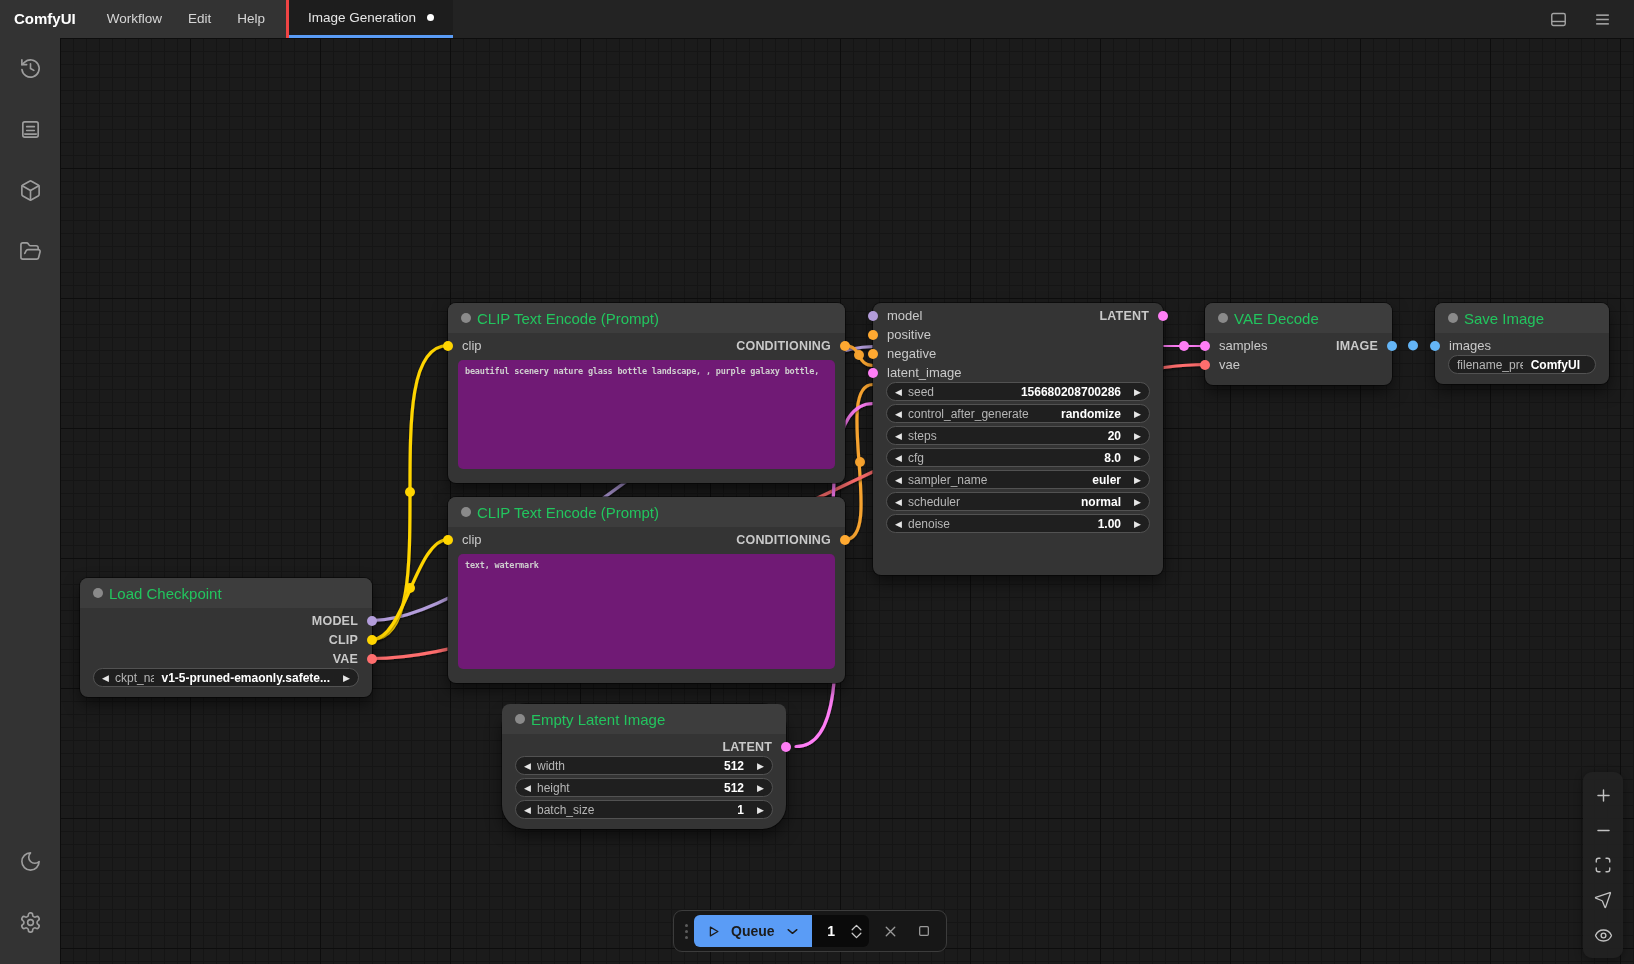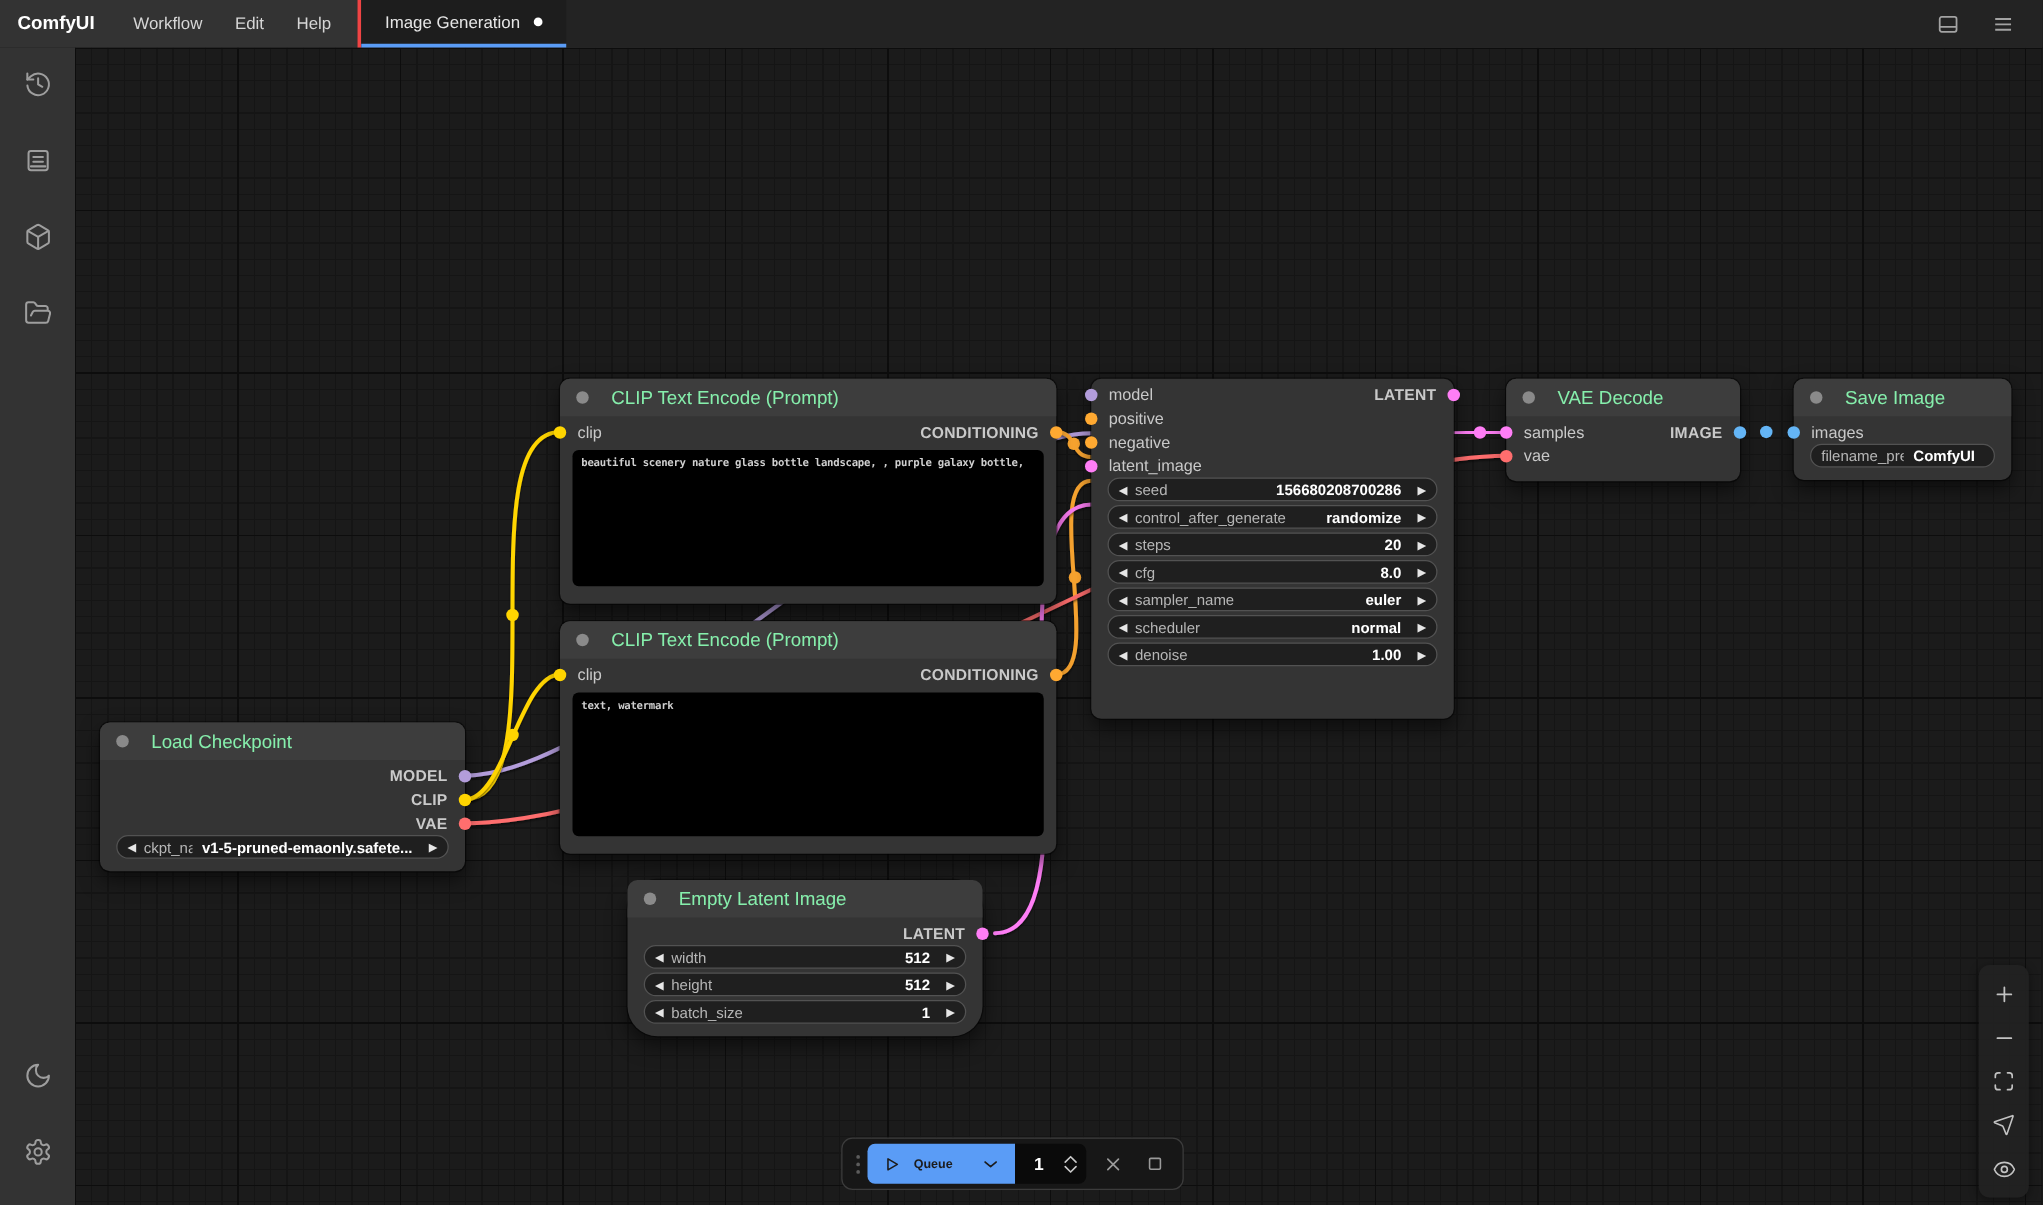--- a/index.html
+++ b/index.html
@@ -55,22 +55,22 @@
   #wire-svg { position:absolute; left:0; top:0; z-index:1; pointer-events:none; }
 
   
   .node {
     position:absolute; z-index:2; display:flex; flex-direction:column;
     background:#343434; border-radius:8px;
     box-shadow:0 7px 16px rgba(0,0,0,.55), 0 0 0 1px rgba(0,0,0,.45);
   }
   .node-title {
     height:30px; flex:0 0 30px; background:#3d3d3d; border-radius:8px 8px 0 0;
-    display:flex; align-items:center; gap:18px; padding:0 13px;
-    color:#86efac; font-size:15px; white-space:nowrap;
+    display:flex; align-items:center; gap:6px; padding:0 13px;
+    color:#22c55e; font-size:15px; white-space:nowrap;
   }
   .title-dot { width:10px; height:10px; border-radius:50%; background:#8a8a8a; flex:0 0 10px; }
   .node-body { flex:1; display:flex; flex-direction:column; padding:3px 0 6px; min-height:0; }
   .slot-row {
     height:19px; flex:0 0 19px; display:flex; align-items:center;
     padding:0 14px; position:relative; color:#c9c9c9;
   }
   .slot-in  { display:flex; align-items:center; font-size:13px; }
   .slot-out { margin-left:auto; display:flex; align-items:center; font-size:12.5px; font-weight:bold; letter-spacing:.2px; }
   .port { width:10px; height:10px; border-radius:50%; position:absolute; top:50%; }
@@ -81,38 +81,38 @@
     background:#1f1f1f; border:1px solid #525252; border-radius:10px;
     display:flex; align-items:center; font-size:12px; color:#b6b6b6; white-space:nowrap;
   }
   .widget:first-of-type { margin-top:4px; }
   .w-arrow { font-size:9px; color:#e6e6e6; width:13px; flex:0 0 13px; }
   .w-arrow.right { text-align:right; }
   .w-label { overflow:hidden; }
   .w-value { margin-left:auto; padding:0 7px 0 8px; color:#ffffff; font-weight:bold; }
   .textbox {
     flex:1; margin:5px 10px 8px; padding:5px 7px; min-height:0;
-    background:#000000; border-radius:5px;
+    background:#701a75; border-radius:5px;
     font-family:"DejaVu Sans Mono", monospace; font-size:8.5px; letter-spacing:-0.2px;
     font-weight:bold; color:#cfcfcf; white-space:pre; overflow:hidden; line-height:1.5;
   }
 
   
   #queuebar {
     position:absolute; left:673px; top:910px; width:274px; height:42px; z-index:6;
     background:rgba(24,24,24,.97); border:1px solid #3c3c3c; border-radius:9px;
     display:flex; align-items:center; padding:0 9px;
   }
   #drag-handle { display:flex; flex-direction:column; gap:3px; padding:0 6px 0 2px; }
   #drag-handle i { width:3px; height:3px; border-radius:50%; background:#5c5c5c; }
   #queue-button {
     height:32px; width:122px; background:#5a9cf6; border-radius:6px 0 0 6px;
     display:flex; align-items:center; padding:0 12px; gap:10px;
   }
-  #queue-button .q-label { font-size:10px; font-weight:bold; color:#1c1c1c; flex:1; }
+  #queue-button .q-label { font-size:14px; font-weight:bold; color:#1c1c1c; flex:1; }
   #batch-box {
     height:32px; width:60px; background:#0a0a0a; border-radius:0 6px 6px 0;
     display:flex; align-items:center; padding:0 6px 4px 0;
   }
   #batch-count { flex:1; text-align:center; color:#ffffff; font-weight:bold; font-size:14px; padding-top:4px; }
   .stepper { display:flex; flex-direction:column; gap:1px; padding-top:5px; }
   .qb-icon { width:28px; height:28px; display:flex; align-items:center; justify-content:center; margin-left:8px; }
   .qb-icon svg { stroke:#9a9a9a; }
 
   

